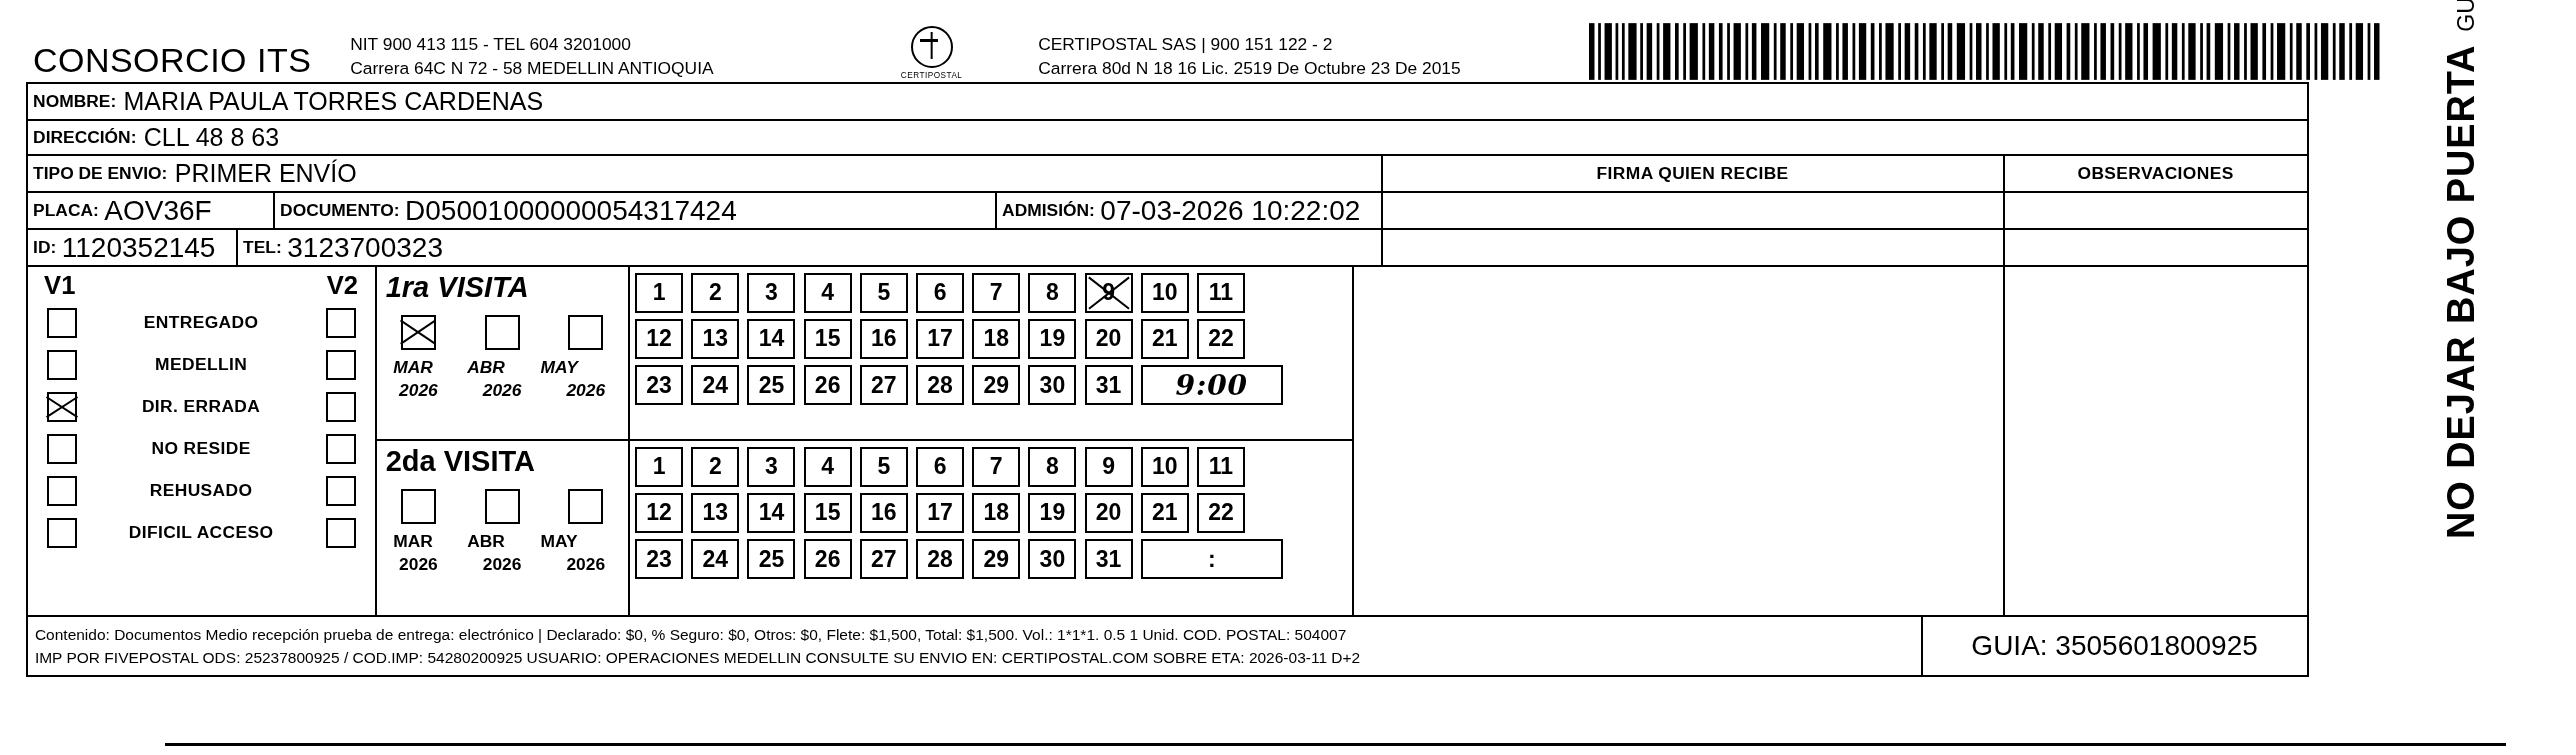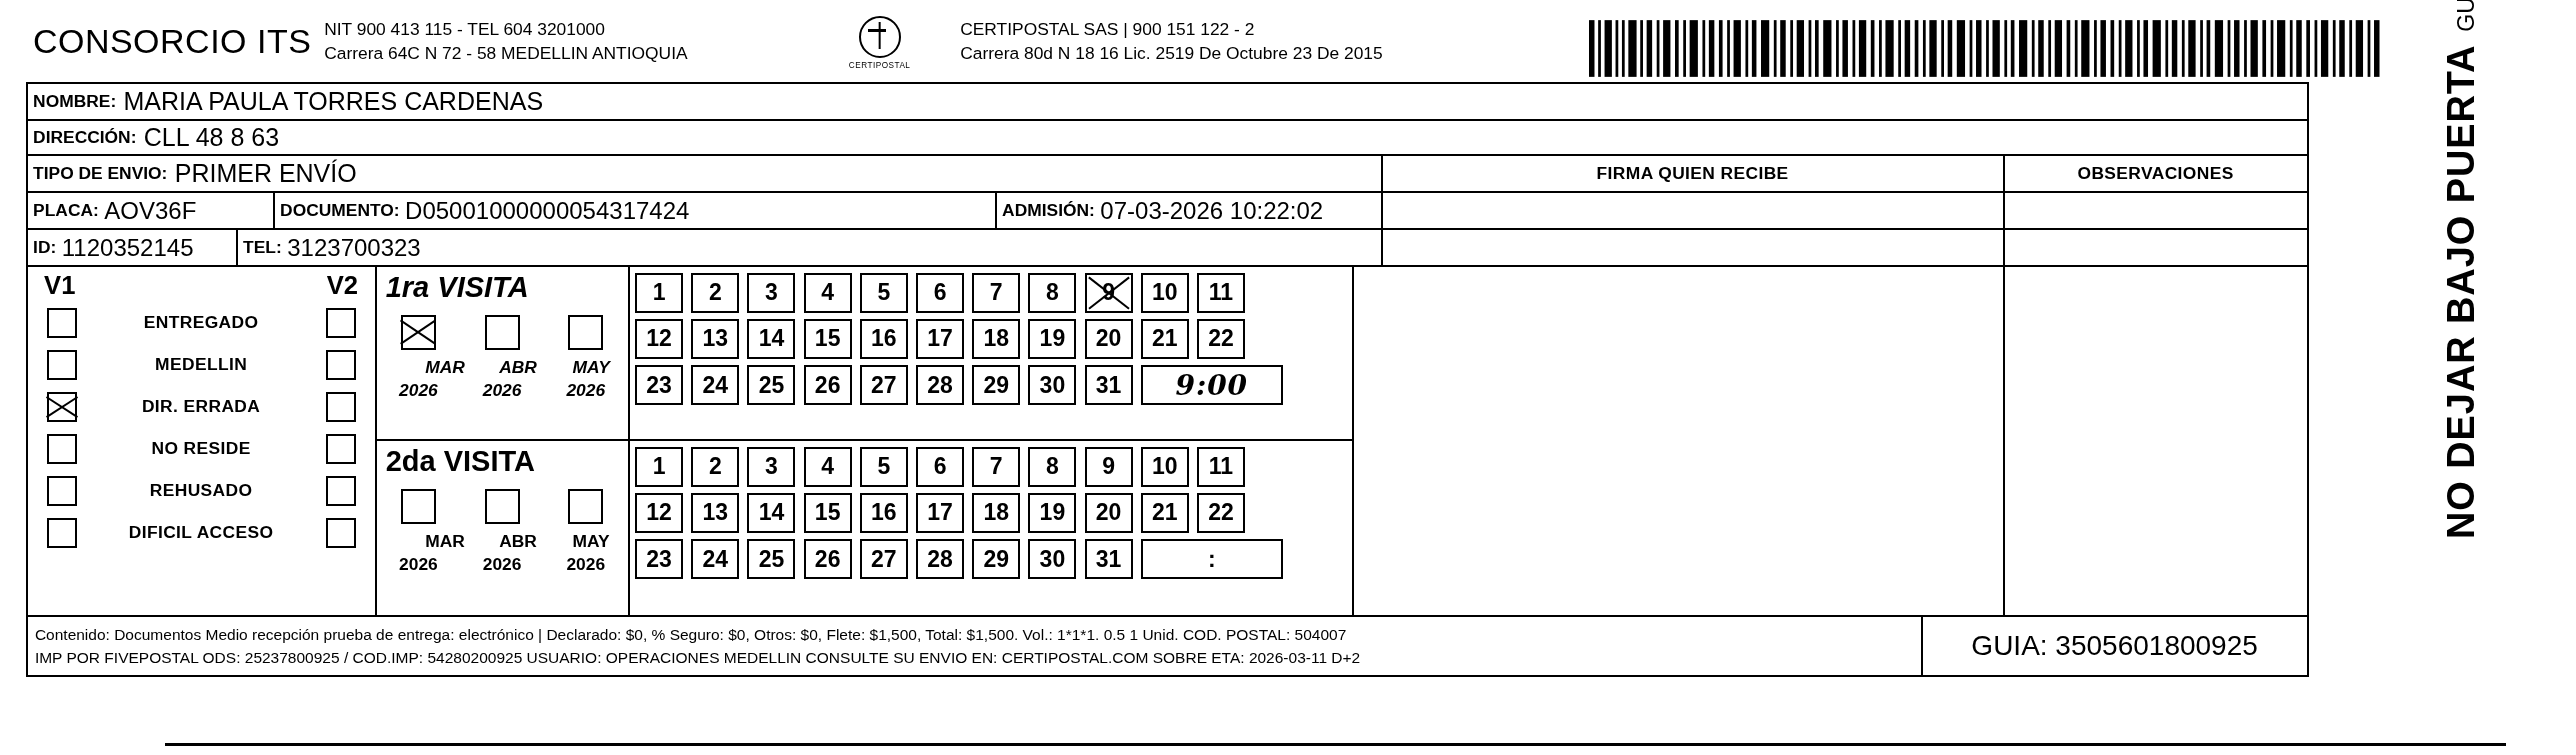--- a/index.html
+++ b/index.html
@@ -23,23 +23,24 @@
   .label {
     position: absolute;
     left: 25.6px;
     top: 9.1px;
     width: 2432px;
     height: 715px;
   }
   
   .header {
     display: flex;
-    align-items: flex-start;
+    align-items: flex-end;
     height: 71px;
     padding-left: 7.3px;
+    gap: 26px;
   }
   .brand {
     font-size: 34px;
     letter-spacing: 0.5px;
     white-space: nowrap;
     padding-top: 12.8px;
   }
   .brand-block {
     margin-left: 12.8px;
     padding-top: 9.1px;
@@ -124,21 +125,21 @@
     font-size: 17.4px;
     font-weight: bold;
     white-space: nowrap;
   }
   .v {
     font-size: 25px;
     margin-left: 7.3px;
     white-space: nowrap;
   }
   .v-sm {
-    font-size: 24px;
+    font-size: 28px;
     margin-left: 5.5px;
     white-space: nowrap;
   }
   .r-nombre { height: 35px; }
   .r-direccion { height: 33px; }
   .r-tipo { height: 35px; }
   .r-placa { height: 35px; }
   .r-ciudad { height: 35px; }
 
   .col-left { flex: 0 0 1353px; display: flex; }
@@ -245,21 +246,21 @@
     left: 50%;
     top: 50%;
     width: 42px;
     height: 1.8px;
     background: #000;
   }
   .month-chk.marked:before { transform: translate(-50%,-50%) rotate(34deg); }
   .month-chk.marked:after  { transform: translate(-50%,-50%) rotate(-34deg); }
   .month-labels {
     display: flex;
-    justify-content: flex-end;
+    justify-content: flex-start;
     margin-top: 7.3px;
     font-size: 17.4px;
     font-weight: bold;
   }
   .month-years {
     display: flex;
     justify-content: space-around;
     margin-top: 1.8px;
     font-size: 17.4px;
     font-weight: bold;

